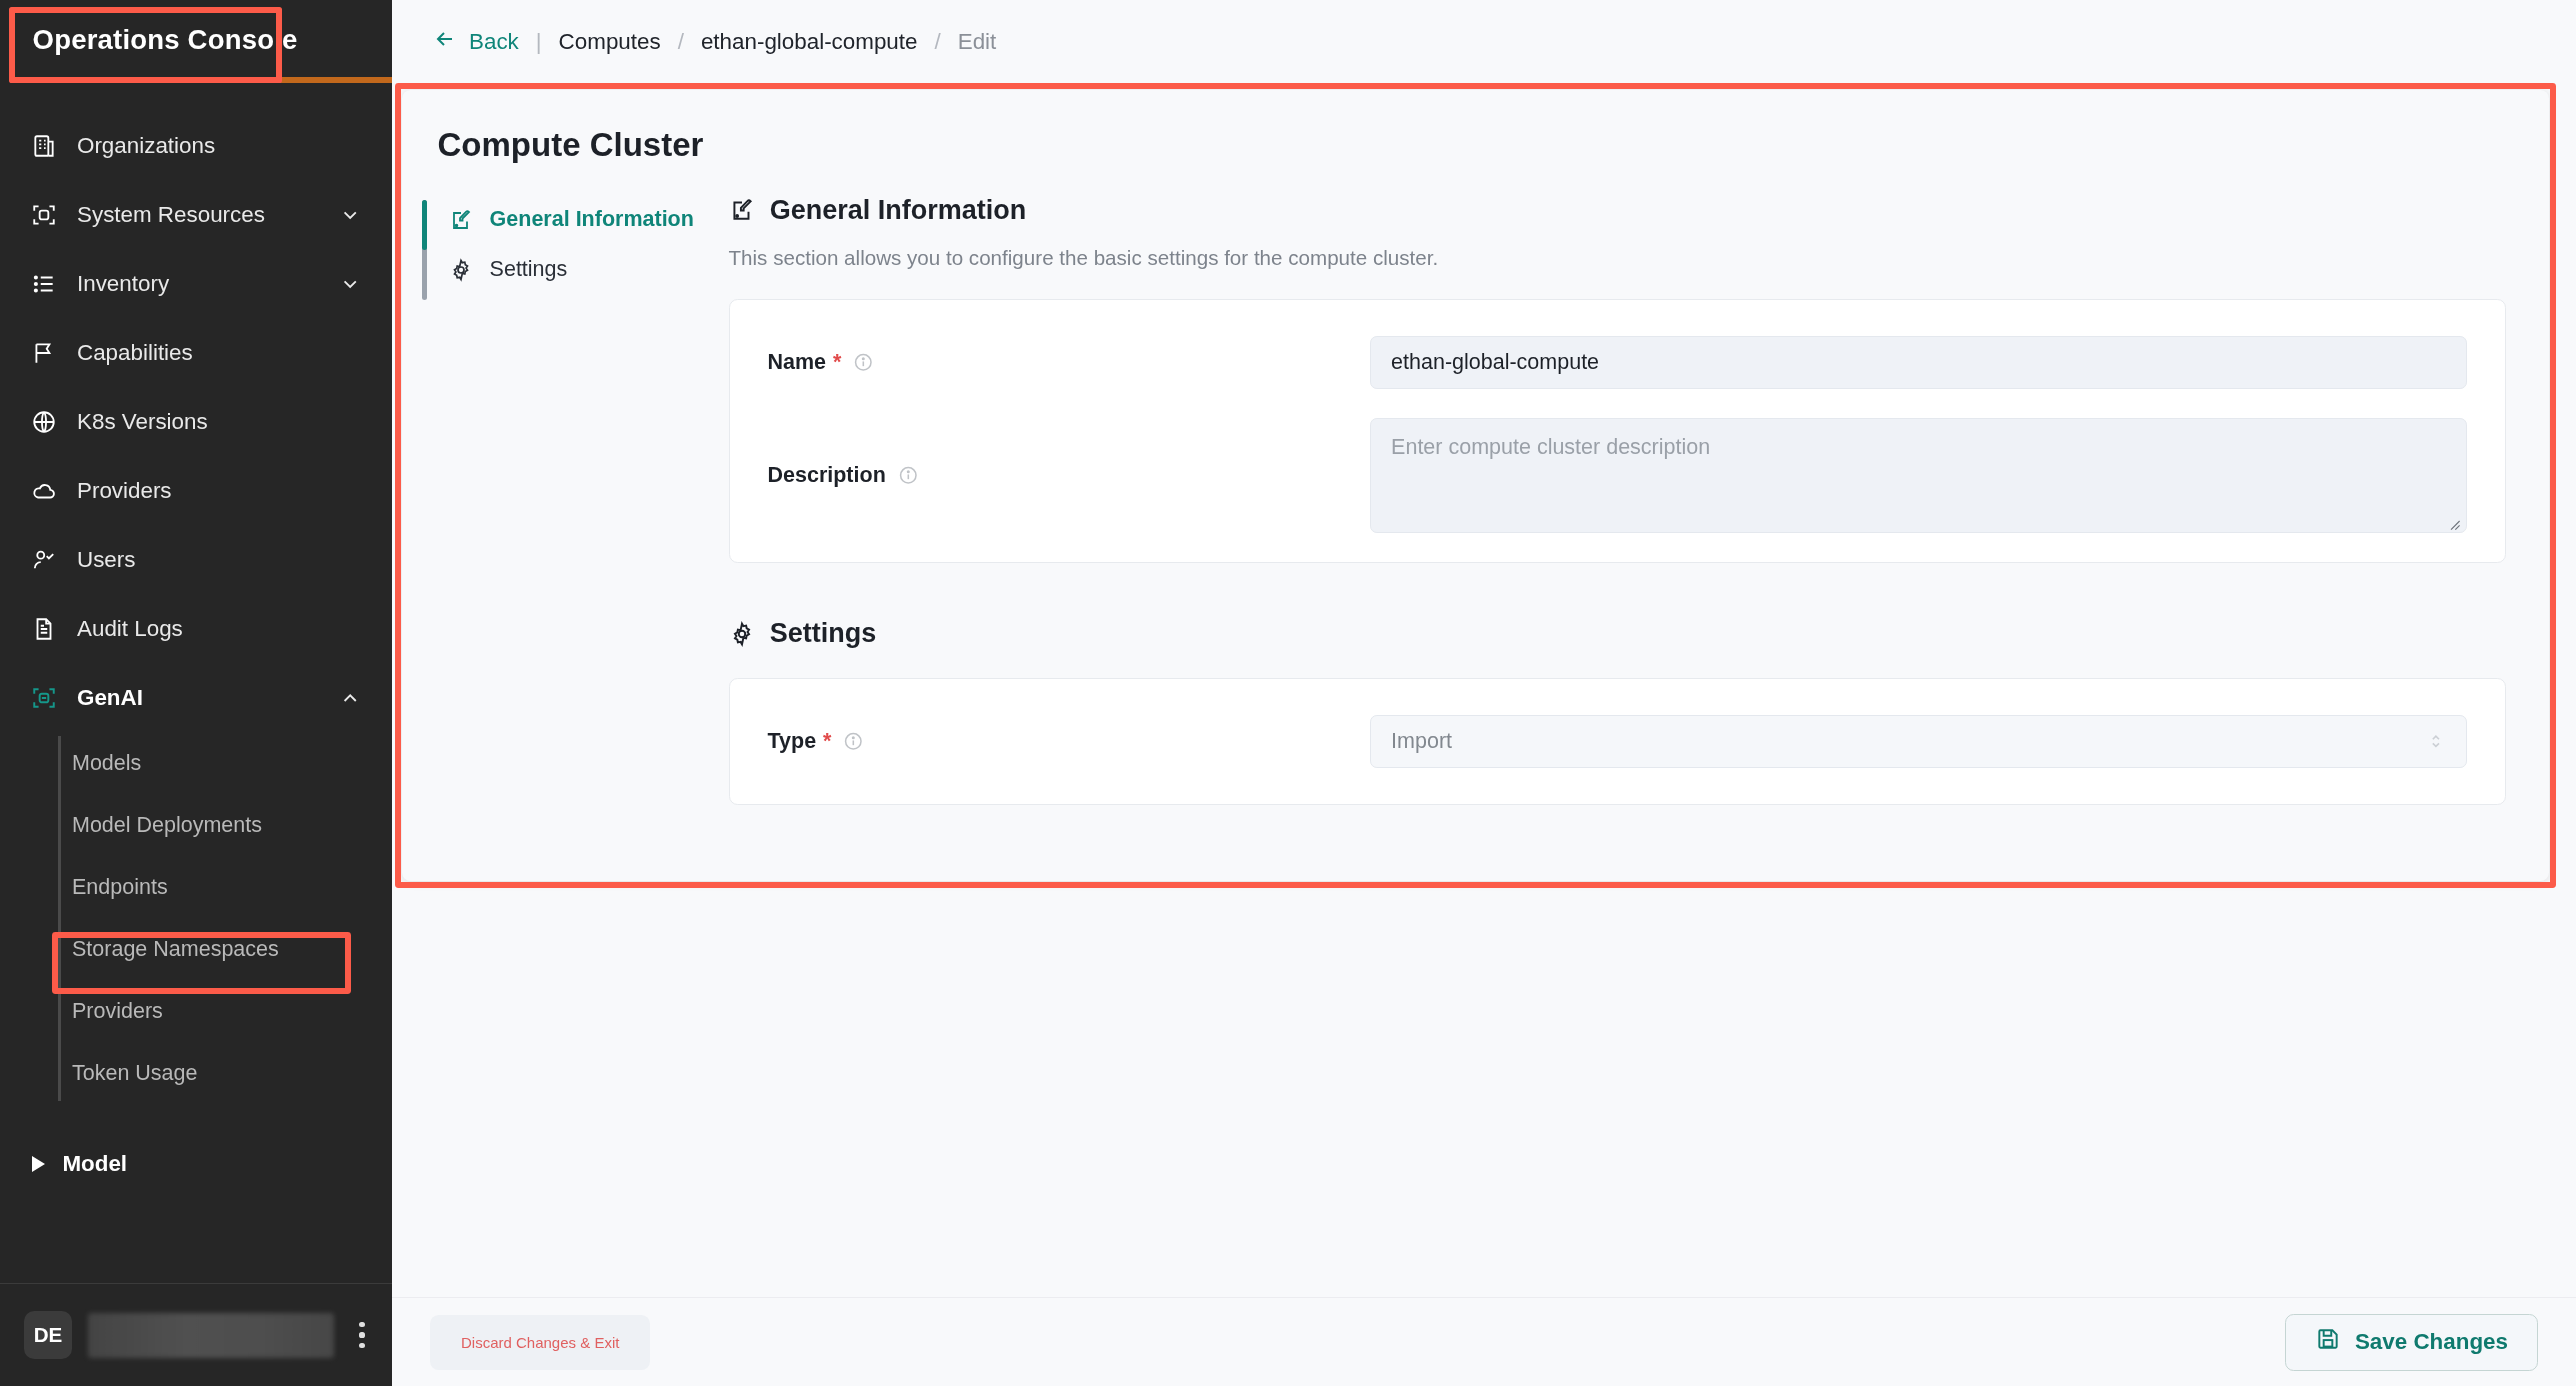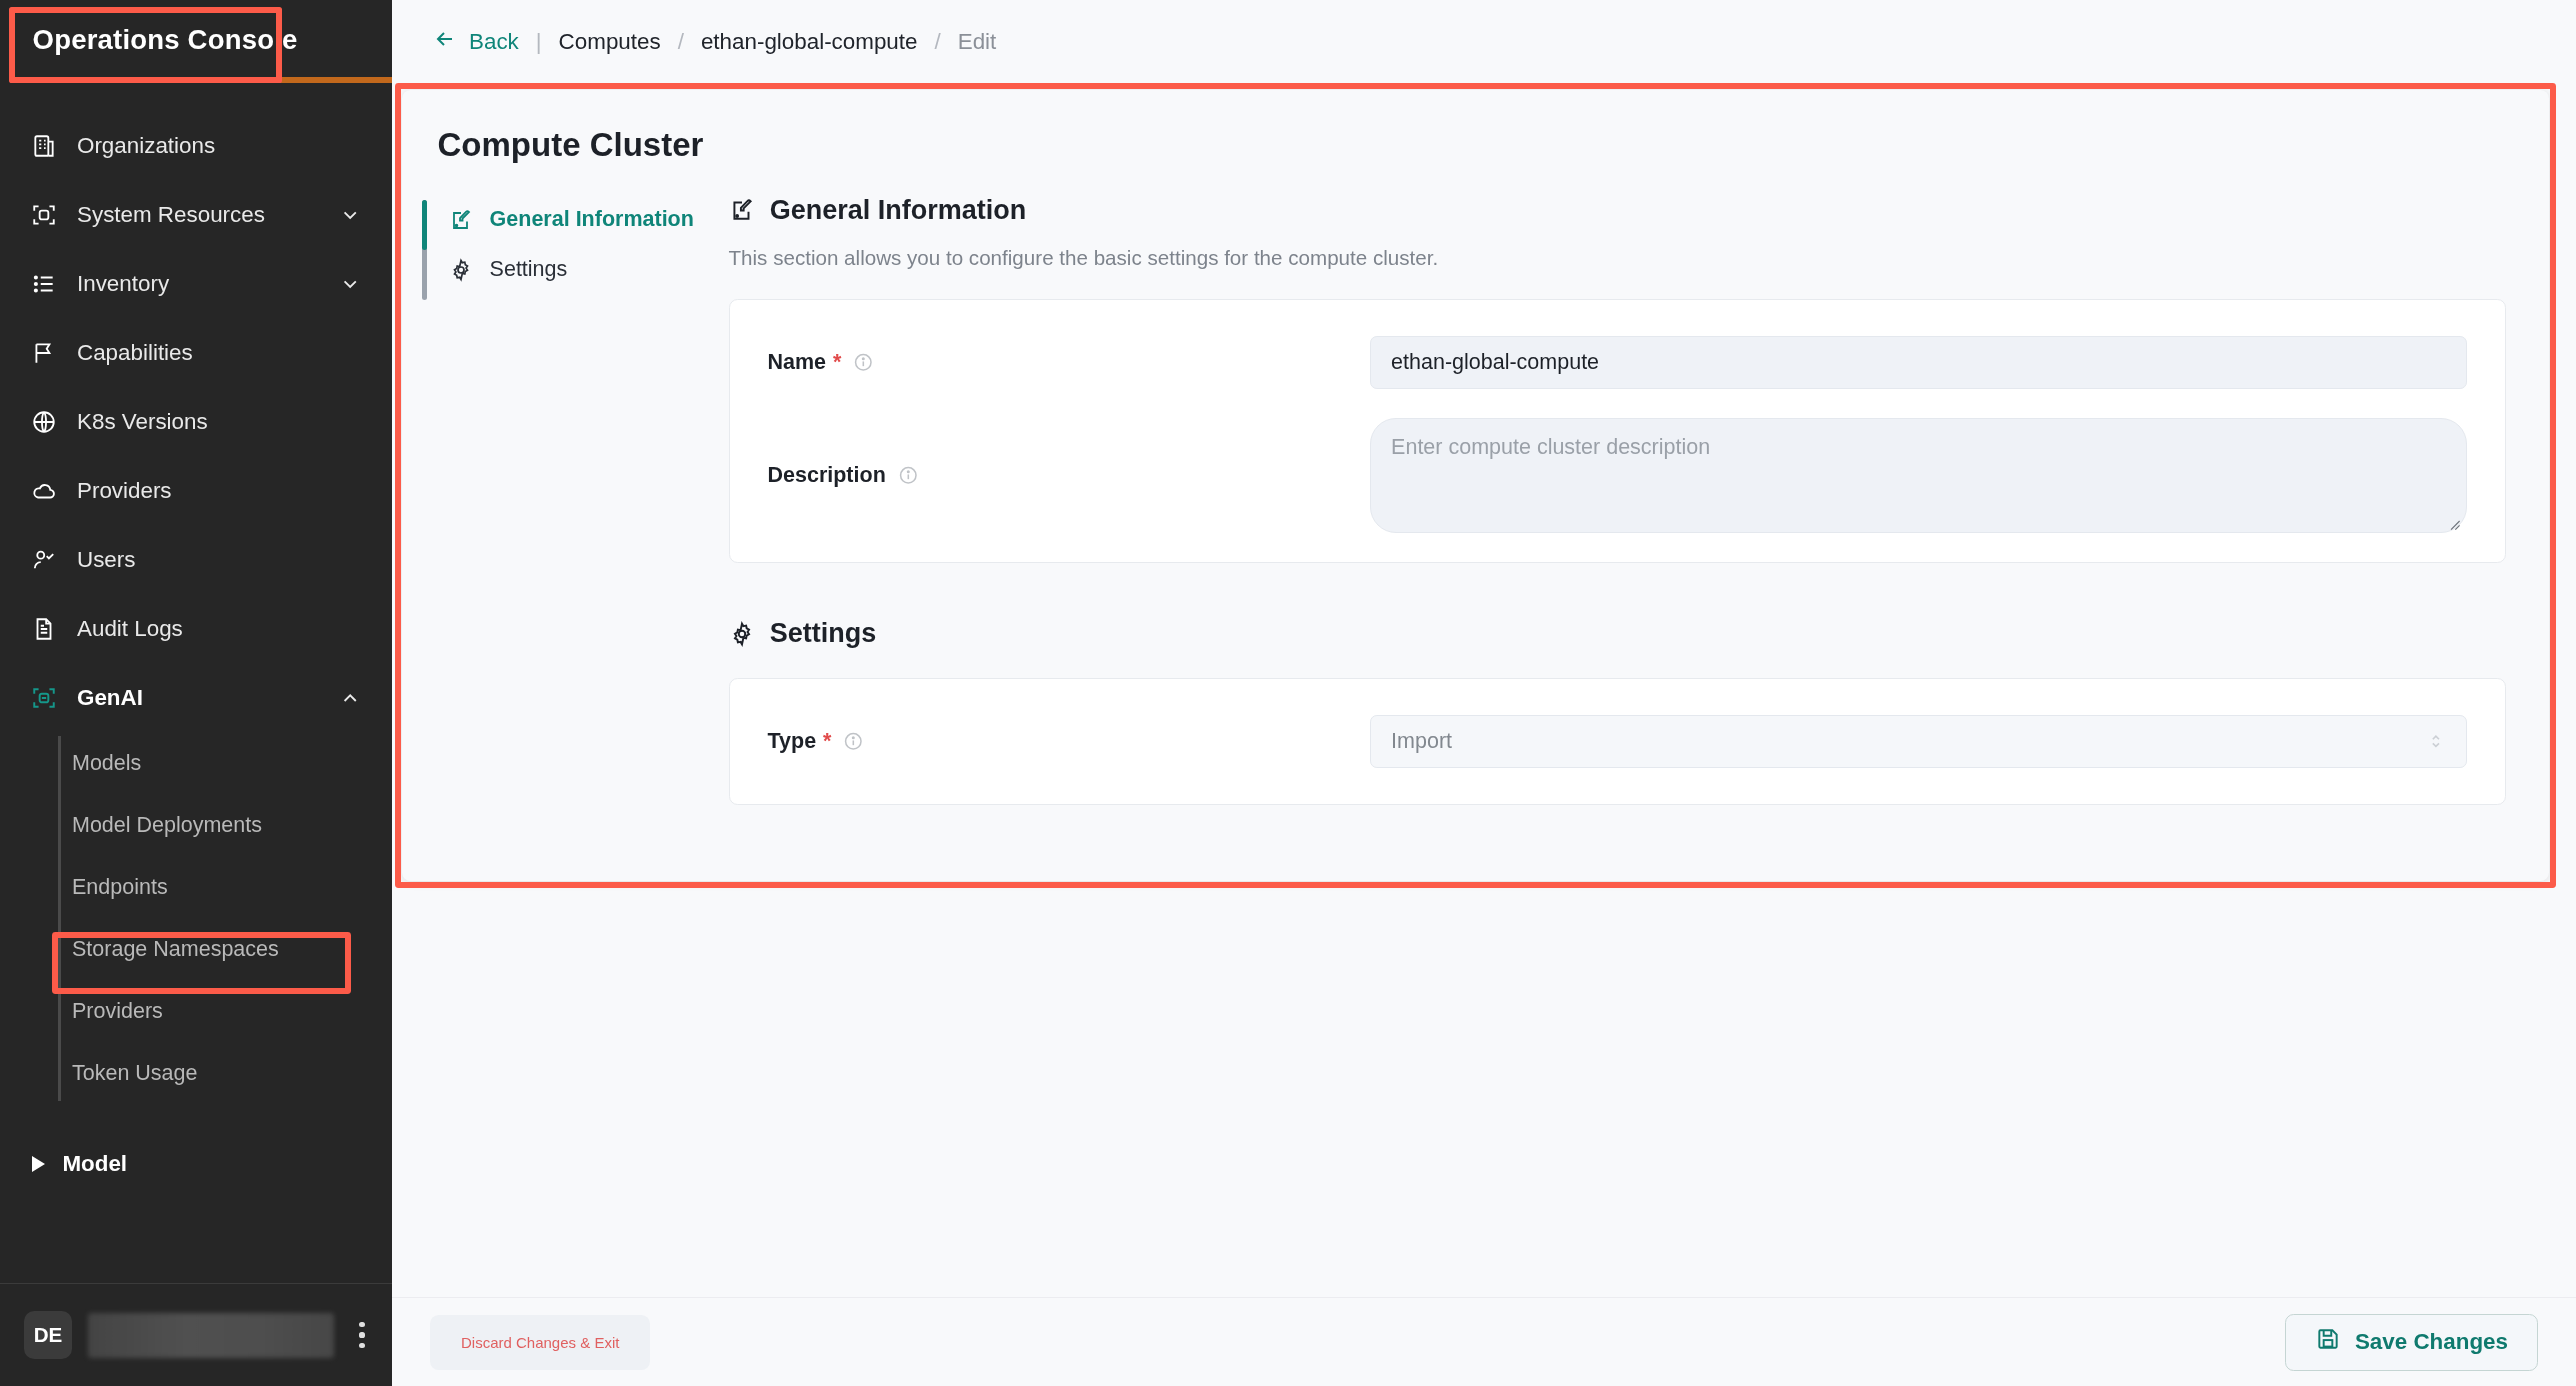--- a/index.html
+++ b/index.html
@@ -149,21 +149,21 @@
   .req { color: #e14b4b; font-size: 21.5px; font-weight: 700; margin-left: -5.2px; }
   .info { width: 20.6px; height: 20.6px; flex: 0 0 20.6px; opacity: .55; }
   .fctrl { flex: 1 1 auto; }
 
   .input, .textarea, .select {
     width: 100%; background: #eff2f7; border: 0.9px solid #e4e8ee; border-radius: 6.9px;
     font-family: "Liberation Sans", sans-serif; font-size: 21.5px; color: #1d2128;
     padding: 0 20.6px; height: 53px; display: flex; align-items: center;
   }
   .textarea {
-    height: 115px; align-items: flex-start; padding-top: 15.5px; color: #9aa0a8; position: relative; border-radius: 26px;
+    height: 115px; align-items: flex-start; padding-top: 15.5px; color: #9aa0a8; position: relative;
   }
   .resize-grip { position: absolute; right: 5.2px; bottom: 5.2px; width: 15.5px; height: 15.5px; }
   .select { justify-content: space-between; color: #82888f; background: #f5f7fa; }
   .select .sicon { width: 15.5px; height: 22.4px; opacity: .45; }
 
   .sec-gap { height: 55px; }
 
   
   .footer {
     height: 89px; flex: 0 0 89px; background: #f8f9fb;

